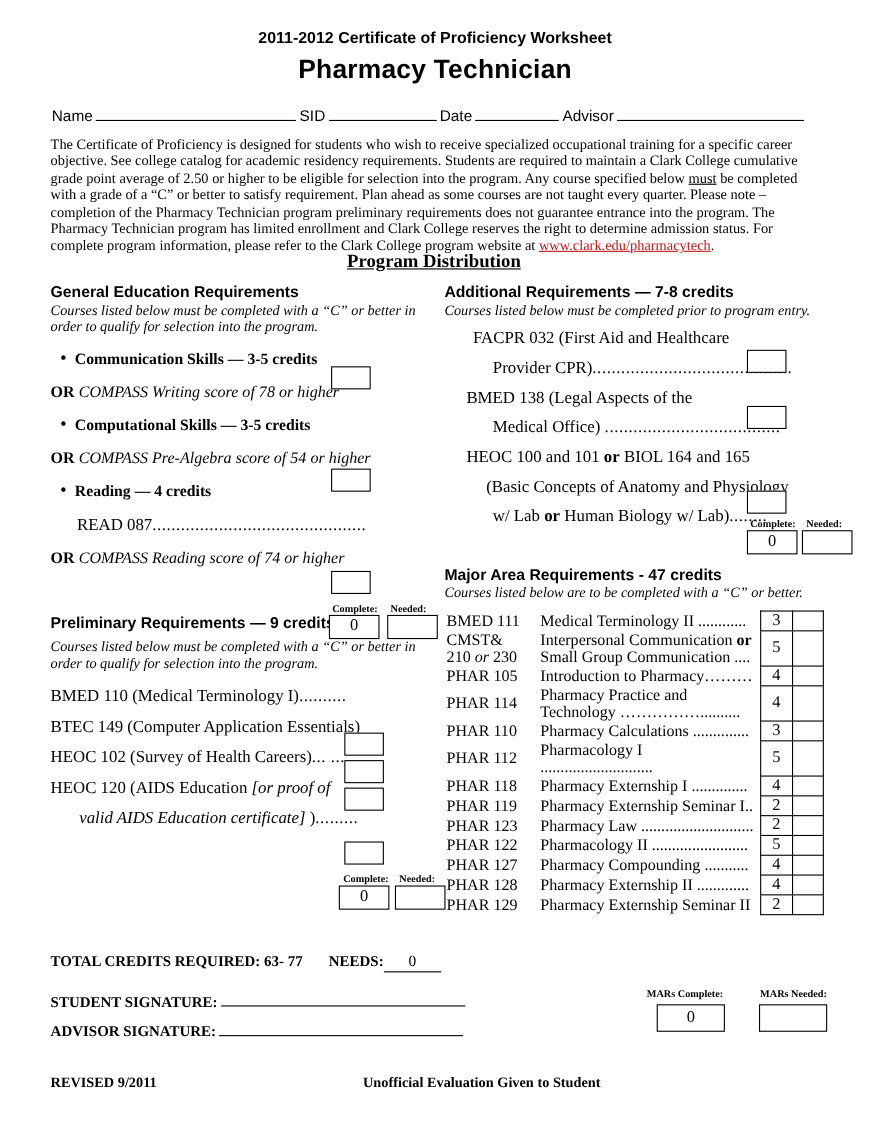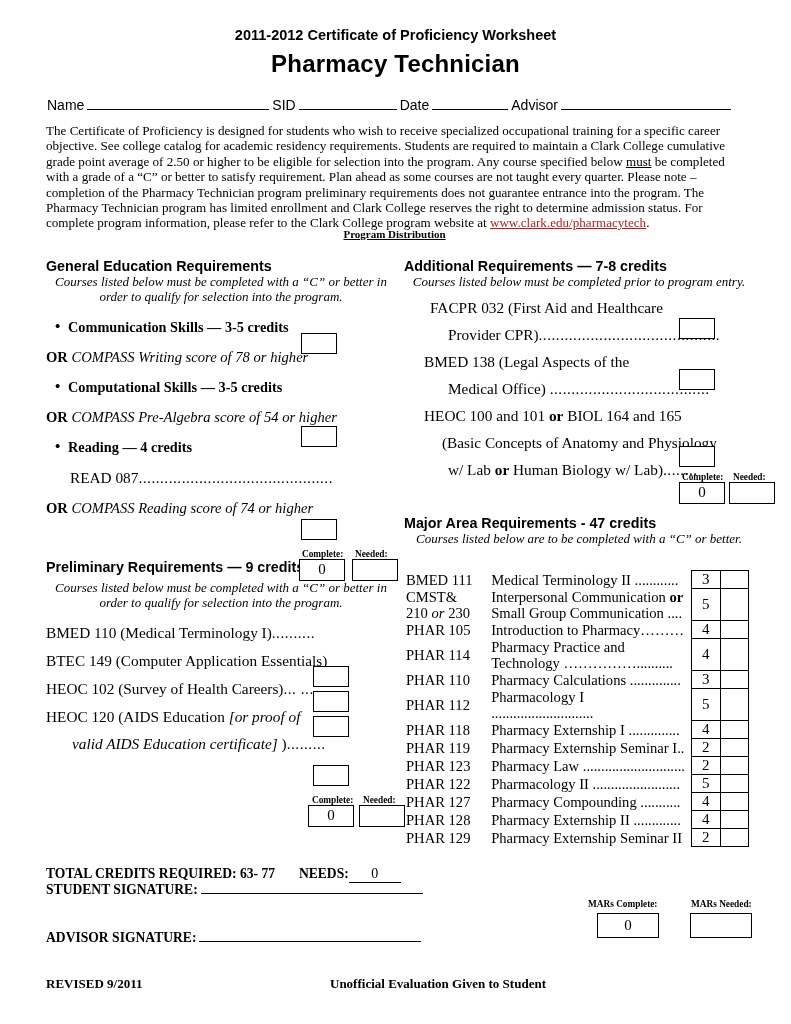--- a/index.html
+++ b/index.html
@@ -78,21 +78,21 @@
     color: #b91c1c;
     text-decoration: underline;
   }
 
   
   .progdist {
     position: absolute;
     left: 0; top: 228px;
     width: 789px;
     text-align: center;
-    font-size: 11px;
+    font-size: 17px;
     font-weight: bold;
   }
   .progdist span { text-decoration: underline; }
 
   
   .col-left {
     position: absolute;
     left: 46px; top: 258px;
     width: 350px;
   }
@@ -107,21 +107,20 @@
     font-family: "Liberation Sans", sans-serif;
     font-weight: bold;
     font-size: 14.3px;
     margin: 0;
   }
   .sec-note {
     font-style: italic;
     font-size: 13px;
     line-height: 14.6px;
     margin: 1px 0 0 0;
-    text-align: center;
   }
 
   
   .bullet {
     font-weight: bold;
     font-size: 14.3px;
     margin-left: 22px;
     position: relative;
   }
   .bullet::before {
@@ -176,21 +175,21 @@
     font-family: "Liberation Serif", serif;
     font-weight: bold;
     font-size: 9.3px;
     white-space: nowrap;
   }
 
   
   .matable {
     position: absolute;
     left: 404px;
-    top: 570px;
+    top: 555px;
     width: 345px;
     border-collapse: collapse;
     font-size: 14.6px;
   }
   .matable td {
     padding: 0;
     vertical-align: middle;
   }
   .c-code {
     width: 86px;
@@ -435,19 +434,19 @@
     </tbody>
   </table>
 
   <div class="cn-label" style="left:588px; top:899px;">MARs Complete:</div>
   <div class="cn-label" style="left:691px; top:899px;">MARs Needed:</div>
   <div class="vbox" style="left:597px; top:913px; width:62px; height:25px; line-height:22px;">0</div>
   <div class="vbox" style="left:690px; top:913px; width:62px; height:25px; line-height:22px;"></div>
 
   <div class="totals"><span>TOTAL CREDITS REQUIRED: 63- 77</span>&nbsp;&nbsp;&nbsp;&nbsp;&nbsp;&nbsp;&nbsp;<span>NEEDS:</span><span class="needsline">0</span></div>
 
-  <div class="sig" style="top:882px;text-align:right;"><span>STUDENT SIGNATURE:</span><span class="rule"></span></div>
+  <div class="sig" style="top:903px;text-align:right;"><span>STUDENT SIGNATURE:</span><span class="rule"></span></div>
   <div class="sig" style="top:930px;"><span>ADVISOR SIGNATURE:</span><span class="rule"></span></div>
 
   <div class="foot-l">REVISED 9/2011</div>
   <div class="foot-c">Unofficial Evaluation Given to Student</div>
 
 </div>
 
 </body></html>

